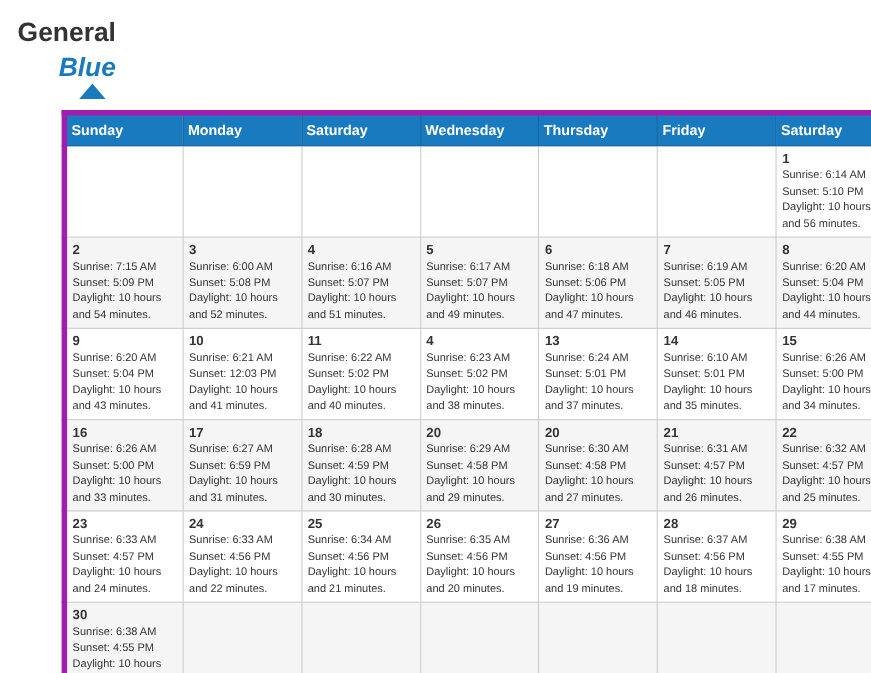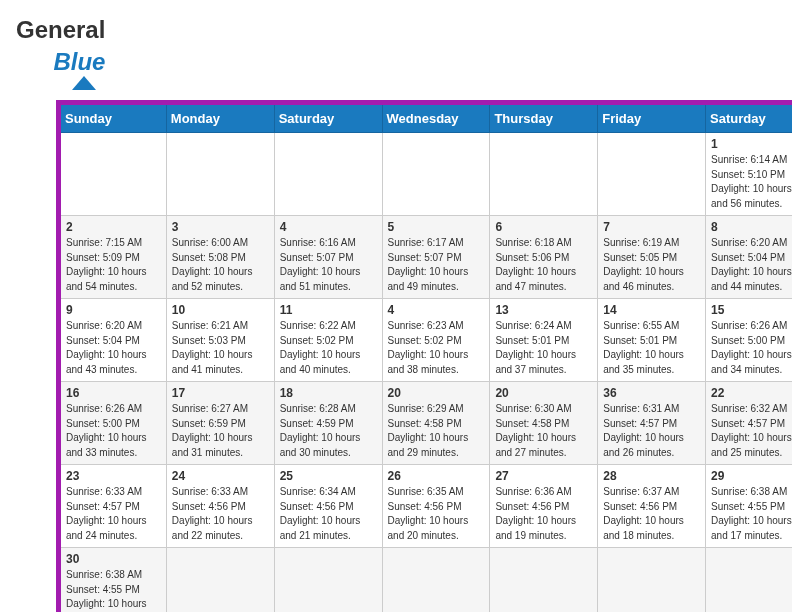--- a/index.html
+++ b/index.html
@@ -177,21 +177,21 @@
       <tr class="row-white">
         <td>
           <span class="day-number">9</span>
           <div class="cell-info">Sunrise: 6:20 AM
 Sunset: 5:04 PM
 Daylight: 10 hours and 43 minutes.</div>
         </td>
         <td>
           <span class="day-number">10</span>
           <div class="cell-info">Sunrise: 6:21 AM
-Sunset: 5:03 PM
+Sunset: 12:03 PM
 Daylight: 10 hours and 41 minutes.</div>
         </td>
         <td>
           <span class="day-number">11</span>
           <div class="cell-info">Sunrise: 6:22 AM
 Sunset: 5:02 PM
 Daylight: 10 hours and 40 minutes.</div>
         </td>
         <td>
           <span class="day-number">4</span>
@@ -200,21 +200,21 @@
 Daylight: 10 hours and 38 minutes.</div>
         </td>
         <td>
           <span class="day-number">13</span>
           <div class="cell-info">Sunrise: 6:24 AM
 Sunset: 5:01 PM
 Daylight: 10 hours and 37 minutes.</div>
         </td>
         <td>
           <span class="day-number">14</span>
-          <div class="cell-info">Sunrise: 6:55 AM
+          <div class="cell-info">Sunrise: 6:10 AM
 Sunset: 5:01 PM
 Daylight: 10 hours and 35 minutes.</div>
         </td>
         <td>
           <span class="day-number">15</span>
           <div class="cell-info">Sunrise: 6:26 AM
 Sunset: 5:00 PM
 Daylight: 10 hours and 34 minutes.</div>
         </td>
       </tr>
@@ -243,21 +243,21 @@
 Sunset: 4:58 PM
 Daylight: 10 hours and 29 minutes.</div>
         </td>
         <td>
           <span class="day-number">20</span>
           <div class="cell-info">Sunrise: 6:30 AM
 Sunset: 4:58 PM
 Daylight: 10 hours and 27 minutes.</div>
         </td>
         <td>
-          <span class="day-number">36</span>
+          <span class="day-number">21</span>
           <div class="cell-info">Sunrise: 6:31 AM
 Sunset: 4:57 PM
 Daylight: 10 hours and 26 minutes.</div>
         </td>
         <td>
           <span class="day-number">22</span>
           <div class="cell-info">Sunrise: 6:32 AM
 Sunset: 4:57 PM
 Daylight: 10 hours and 25 minutes.</div>
         </td>

